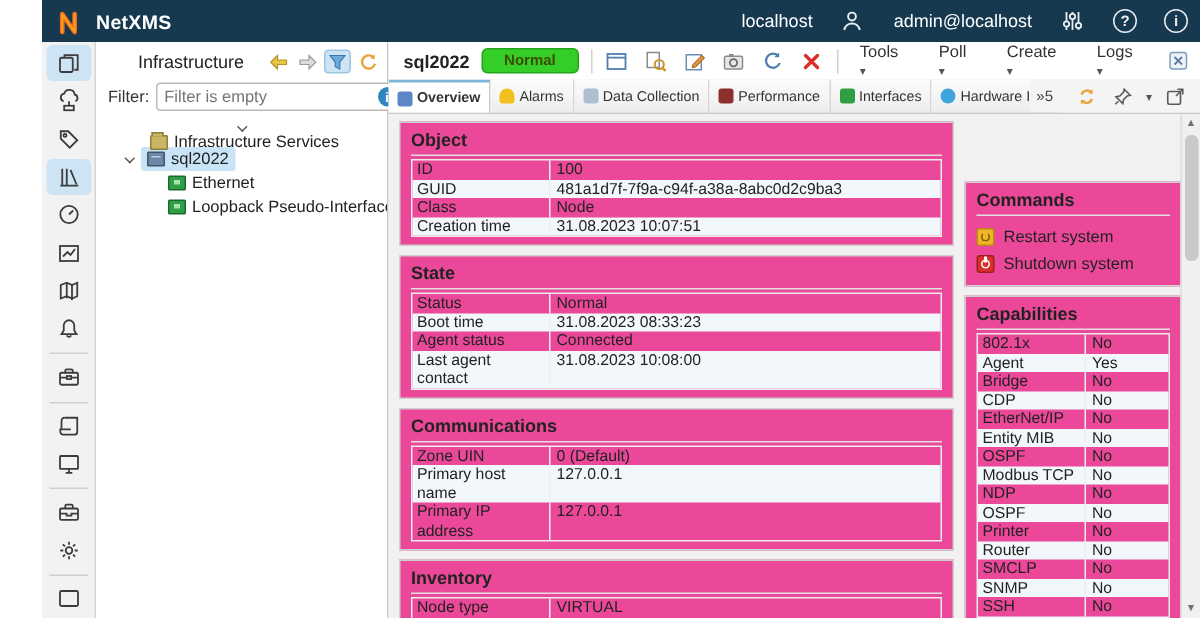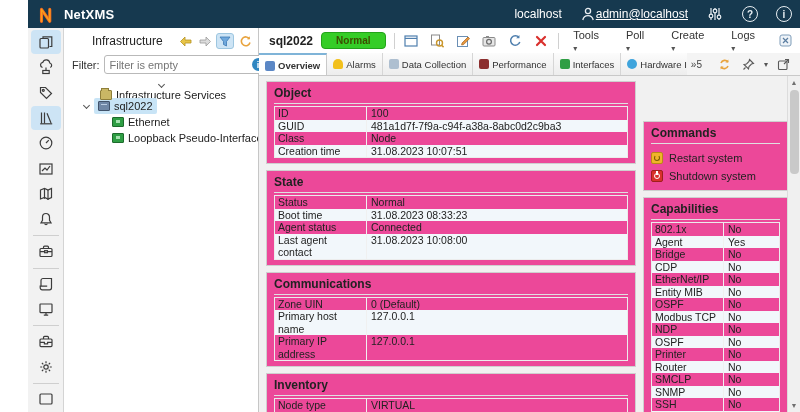--- a/index.html
+++ b/index.html
@@ -6,21 +6,21 @@
   html,body { width:800px; height:412px; overflow:hidden; }
   body { font-family:"Liberation Sans", sans-serif; font-size:11px; color:#222; background:#fff; }
   .app { width:800px; height:412px; display:flex; flex-direction:column; overflow:hidden;padding-left:28px; }
 
   
   .topbar { height:28px; background:#16394f; display:flex; align-items:center; color:#fff; flex:0 0 28px; padding:0 8px; }
   .logo { display:flex; align-items:center; gap:6px; }
   .logo-n { width:22px; height:22px; }
   .app-name { font-weight:bold; font-size:13px; letter-spacing:.2px; }
   .topbar-right { margin-left:auto; display:flex; align-items:center; gap:18px; font-size:12px; }
-  .user-chip { display:flex; align-items:center; gap:0;text-decoration:underline; }
+  .user-chip { display:flex; align-items:center; gap:20px; }
   .tb-icon { width:18px; height:18px; display:inline-flex; align-items:center; justify-content:center; cursor:pointer; }
   .circle-glyph { width:16px; height:16px; border:1.4px solid #e8eef2; border-radius:50%; display:flex; align-items:center; justify-content:center; font-size:10px; font-weight:bold; color:#e8eef2; }
 
   
   .app-body { flex:1; display:flex; overflow:hidden; }
 
   
   .rail { width:36px; background:#f2f2f2; border-right:1px solid #d4d4d4; display:flex; flex-direction:column; align-items:center; padding-top:2px; flex:0 0 36px; }
   .rail-item { width:30px; height:27px; display:flex; align-items:center; justify-content:center; border-radius:4px; margin:0 0 1px 0; cursor:pointer; }
   .rail-item.sel { background:#cde4f5; }

